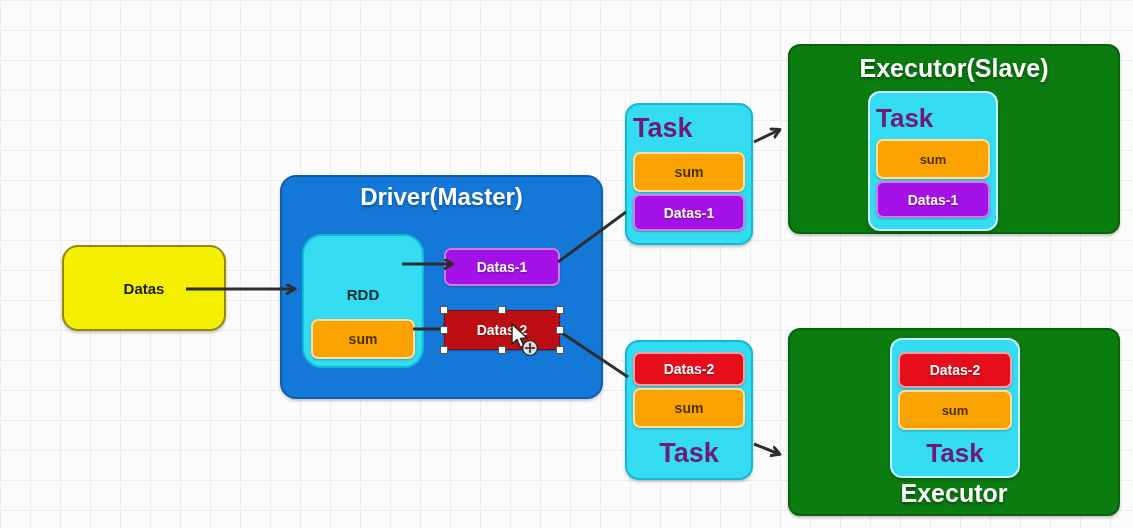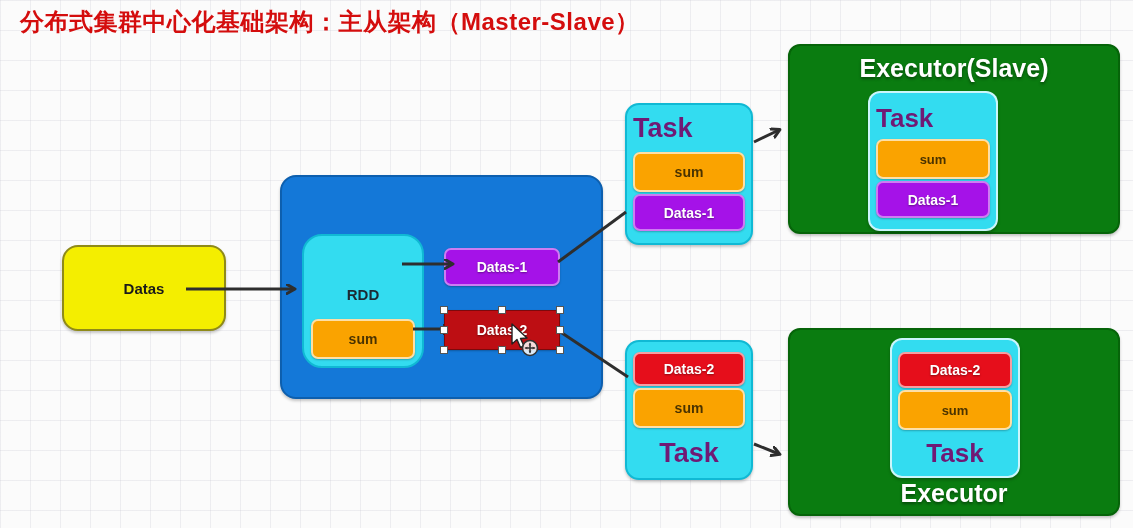--- a/index.html
+++ b/index.html
@@ -89,27 +89,27 @@
   .exb-task{left:100px;top:8px;width:130px;height:140px;padding-top:12px;}
   .exb-task .task-title{flex:1;display:flex;align-items:center;justify-content:center;}
   .svg-overlay{left:0;top:0;z-index:40;pointer-events:none;}
   .cursor{left:506px;top:322px;z-index:60;}
 </style>
 </head>
 <body>
 
 <div class="stage">
 
-  <div class="abs page-title">分布式集群中心化基础架构：主从架构（Master-Slave）</div>
 
   <div class="abs shape datas-node center">
     <span>Datas</span>
   </div>
 
   <div class="abs shape driver">
+    <div class="driver-title">Driver(Master)</div>
     <div class="rdd">
       <div class="rdd-label">RDD</div>
       <div class="chip orange rdd-sum">
         <span>sum</span>
       </div>
     </div>
     <div class="chip purple drv-datas1">
       <span>Datas-1</span>
     </div>
     <div class="datas2-wrap">

